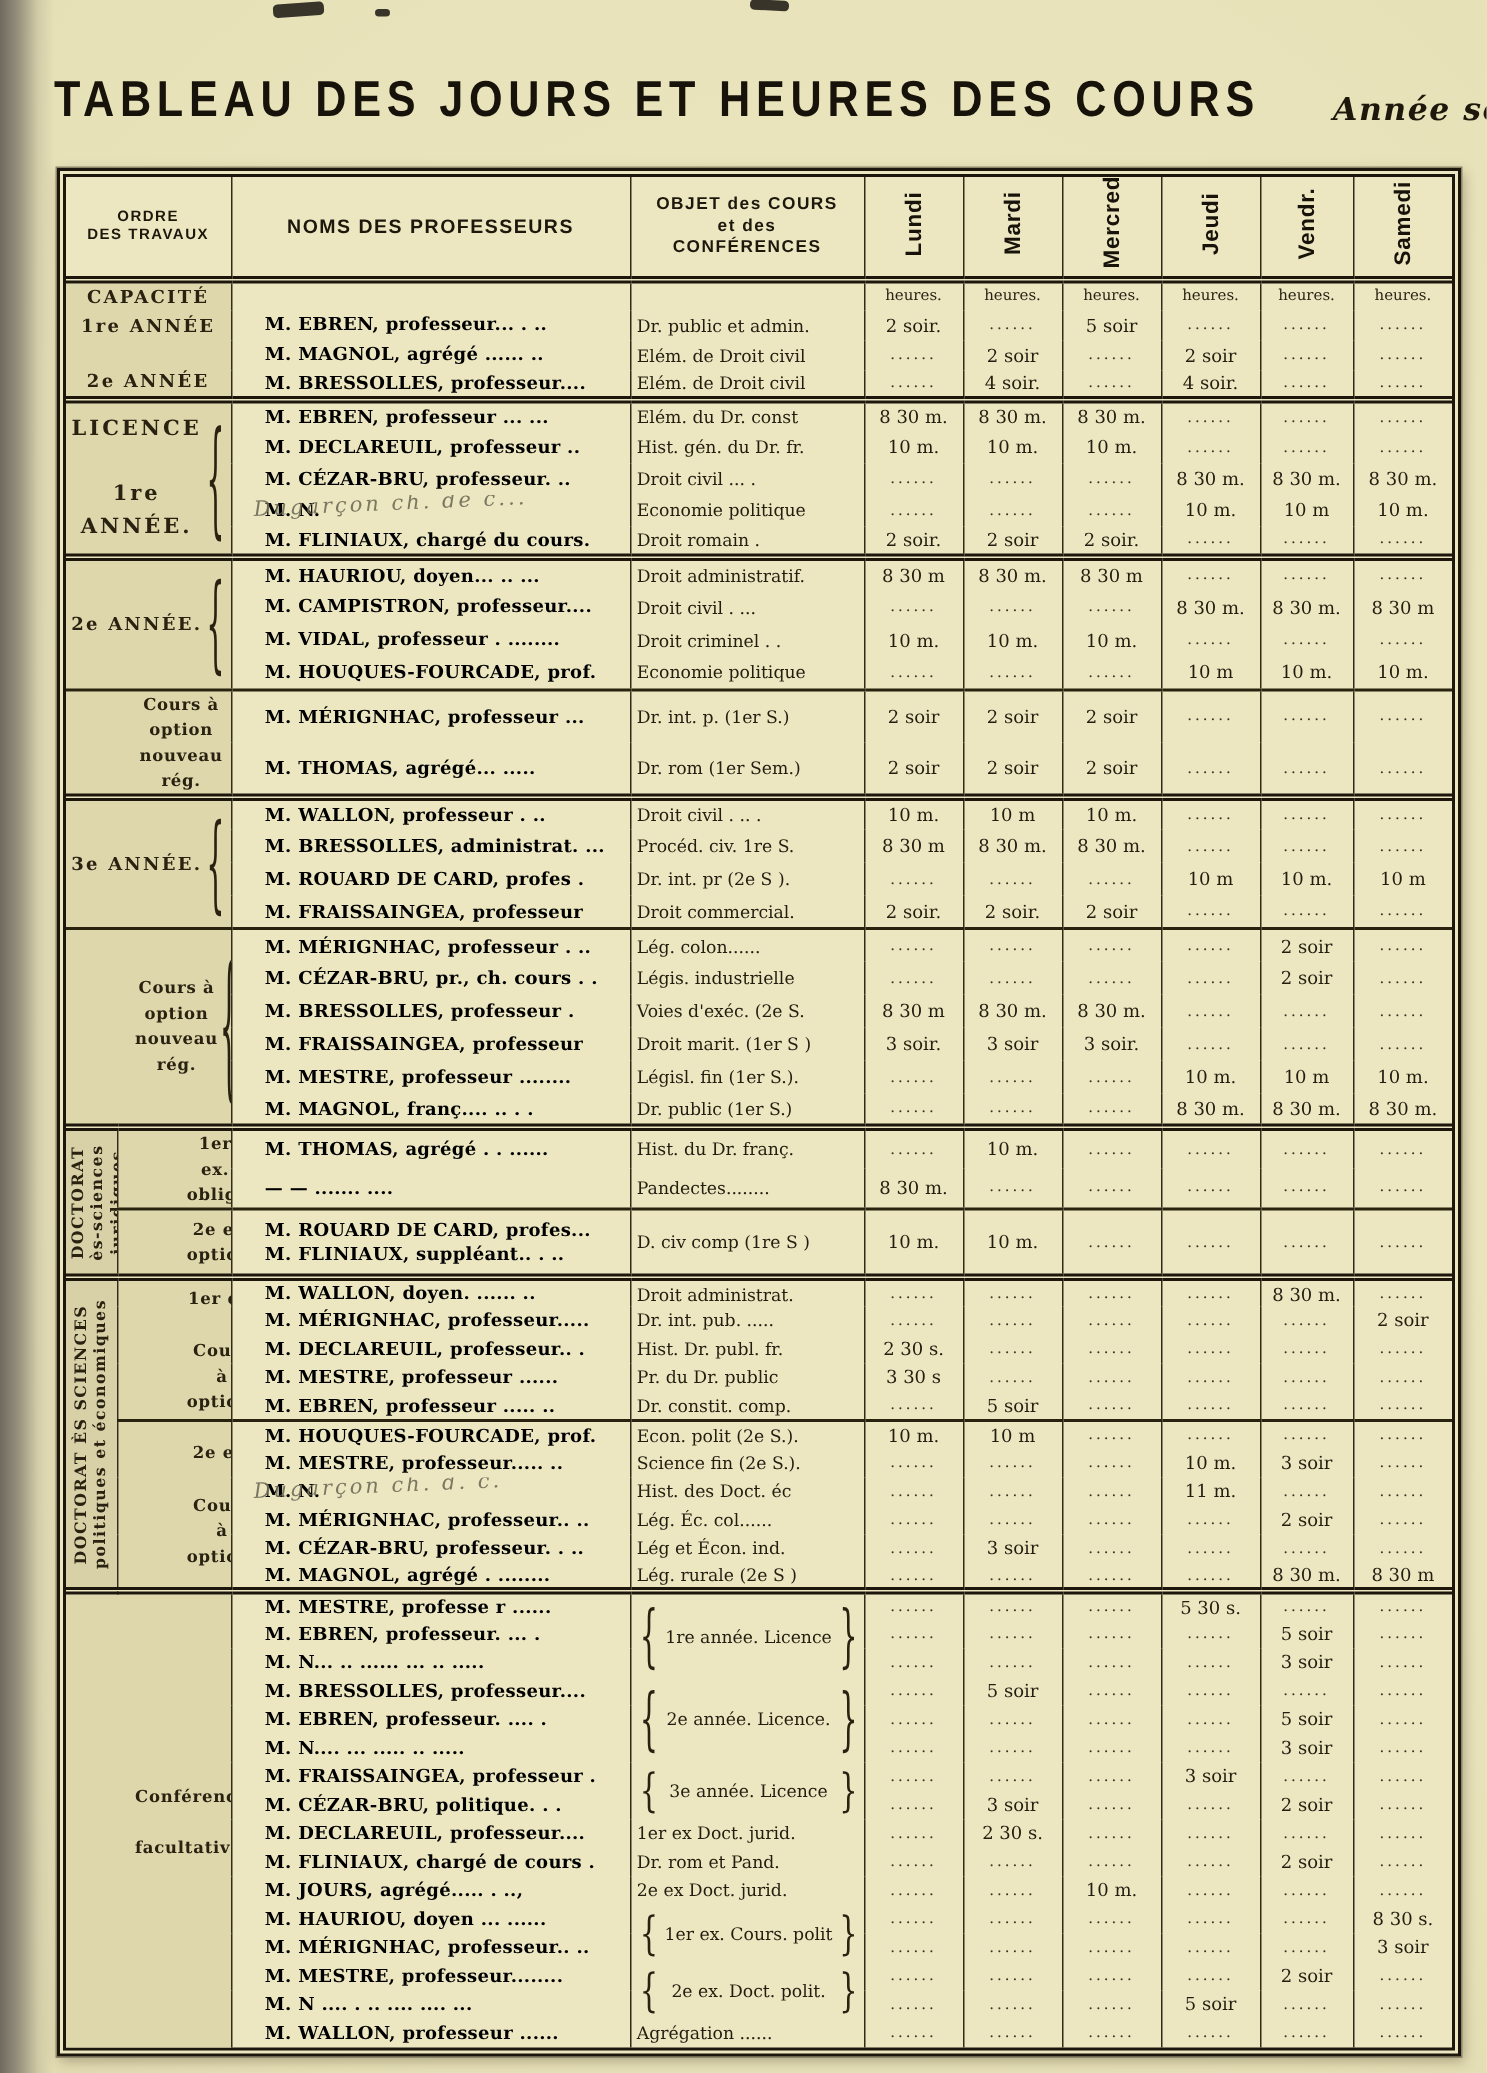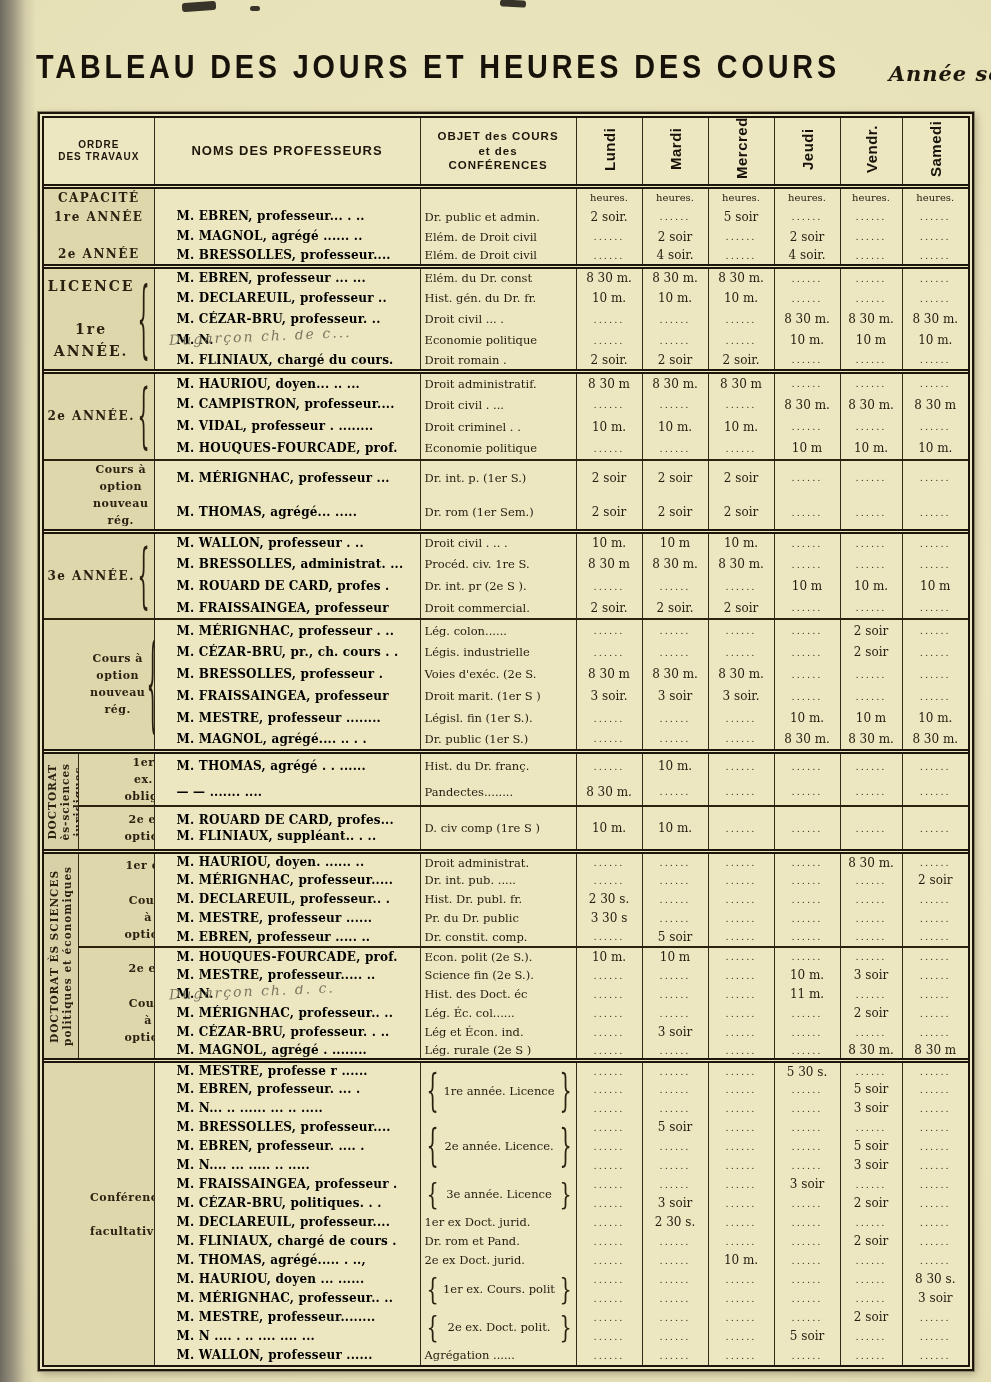--- a/index.html
+++ b/index.html
@@ -459,21 +459,21 @@
             <td class="obj"><span>Législ. fin (1er S.).</span></td>
             <td class="day empty">......</td>
             <td class="day empty">......</td>
             <td class="day empty">......</td>
             <td class="day">10 m.</td>
             <td class="day">10 m</td>
             <td class="day">10 m.</td>
           </tr>
           <tr style="height: 22px;">
             <td class="prof">
-              <div class="prof-line">M.  MAGNOL, agrégé.... .. . .</div>
+              <div class="prof-line">M.  MAGNOL, franç.... .. . .</div>
             </td>
             <td class="obj"><span>Dr. public (1er S.)</span></td>
             <td class="day empty">......</td>
             <td class="day empty">......</td>
             <td class="day empty">......</td>
             <td class="day">8 30 m.</td>
             <td class="day">8 30 m.</td>
             <td class="day">8 30 m.</td>
           </tr>
           <tr class="block-start" style="height: 22px;">
@@ -541,21 +541,21 @@
               <div class="grp-cell-inner">
                 <div class="grp-lines small" style="flex: 1 1 0%;">1er ex.
 
 Cours
 à
 option.</div>
                 <span class="brace" style="font-size: 24px; transform: scale(0.8, 3.16667);">{</span>
               </div>
             </td>
             <td class="prof">
-              <div class="prof-line">M.  HAURIOU, doyen. ...... ..</div>
+              <div class="prof-line">M.  WALLON, doyen. ...... ..</div>
             </td>
             <td class="obj"><span>Droit administrat.</span></td>
             <td class="day empty">......</td>
             <td class="day empty">......</td>
             <td class="day empty">......</td>
             <td class="day empty">......</td>
             <td class="day">8 30 m.</td>
             <td class="day empty">......</td>
           </tr>
           <tr style="height: 19px;">
@@ -789,21 +789,21 @@
             </td>
             <td class="day empty">......</td>
             <td class="day empty">......</td>
             <td class="day empty">......</td>
             <td class="day">3 soir</td>
             <td class="day empty">......</td>
             <td class="day empty">......</td>
           </tr>
           <tr style="height: 19px;">
             <td class="prof">
-              <div class="prof-line">M.  CÉZAR-BRU, politiques. . .</div>
+              <div class="prof-line">M.  CÉZAR-BRU, politique. . .</div>
             </td>
             <td class="day empty">......</td>
             <td class="day">3 soir</td>
             <td class="day empty">......</td>
             <td class="day empty">......</td>
             <td class="day">2 soir</td>
             <td class="day empty">......</td>
           </tr>
           <tr style="height: 19px;">
             <td class="prof">
@@ -824,21 +824,21 @@
             <td class="obj"><span>Dr. rom  et Pand.</span></td>
             <td class="day empty">......</td>
             <td class="day empty">......</td>
             <td class="day empty">......</td>
             <td class="day empty">......</td>
             <td class="day">2 soir</td>
             <td class="day empty">......</td>
           </tr>
           <tr style="height: 19px;">
             <td class="prof">
-              <div class="prof-line">M.  THOMAS, agrégé..... . ..,</div>
+              <div class="prof-line">M.  JOURS, agrégé..... . ..,</div>
             </td>
             <td class="obj"><span>2e ex  Doct. jurid.</span></td>
             <td class="day empty">......</td>
             <td class="day empty">......</td>
             <td class="day">10 m.</td>
             <td class="day empty">......</td>
             <td class="day empty">......</td>
             <td class="day empty">......</td>
           </tr>
           <tr style="height: 19px;">

